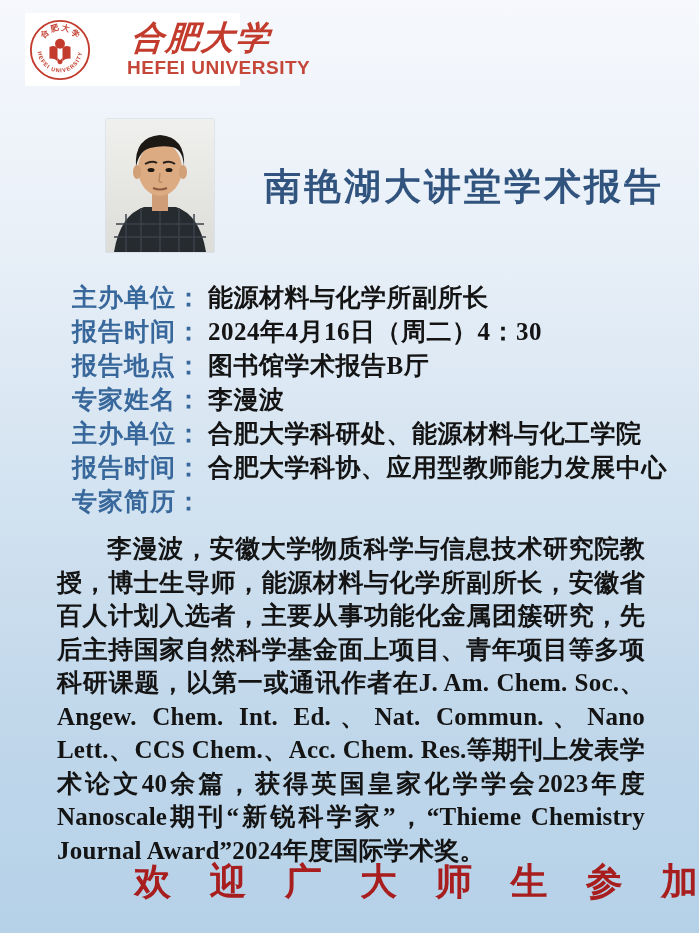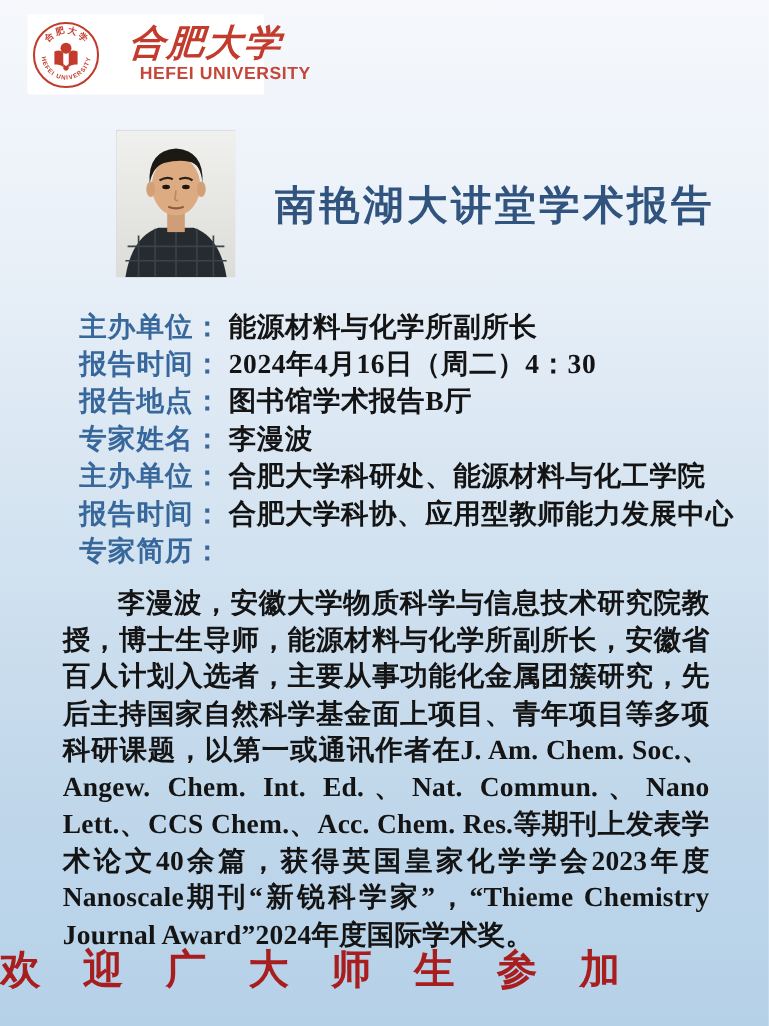--- a/index.html
+++ b/index.html
@@ -40,42 +40,42 @@
     font-weight: bold;
     color: #c23b2c;
     letter-spacing: 2px;
     font-style: italic;
     white-space: nowrap;
     transform: skewX(-4deg);
   }
   .logo-en {
     margin-top: 3px;
     font-family: "Liberation Sans", sans-serif;
-    font-size: 16px;
+    font-size: 19px;
     font-weight: bold;
     color: #c5473a;
     letter-spacing: 0.5px;
     white-space: nowrap;
     padding-left: 36px;
   }
 
   
   .photo {
     position: absolute;
     left: 106px; top: 119px;
     width: 108px; height: 133px;
     box-shadow: 0 0 1px rgba(0,0,0,.35);
   }
 
   
   .main-title {
     position: absolute;
-    left: 225px; top: 162px;
+    left: 214px; top: 162px;
     width: 450px;
-    text-align: center;
+    text-align: right;
     font-size: 37px;
     font-weight: bold;
     letter-spacing: 3px;
     white-space: nowrap;
   }
 
   
   .info-list {
     position: absolute;
     left: 72px; top: 281px;
@@ -103,21 +103,21 @@
     text-align: justify;
     text-indent: 2em;
     letter-spacing: 0.2px;
   }
 
   
   .welcome {
     position: absolute;
     left: 0; top: 857px;
     width: 699px;
-    text-align: left;
+    text-align: right;
     font-size: 37px;
     font-weight: bold;
     word-spacing: 27px;
     letter-spacing: 1px;
     white-space: nowrap;
   }
 </style>
 </head>
 <body>
 

